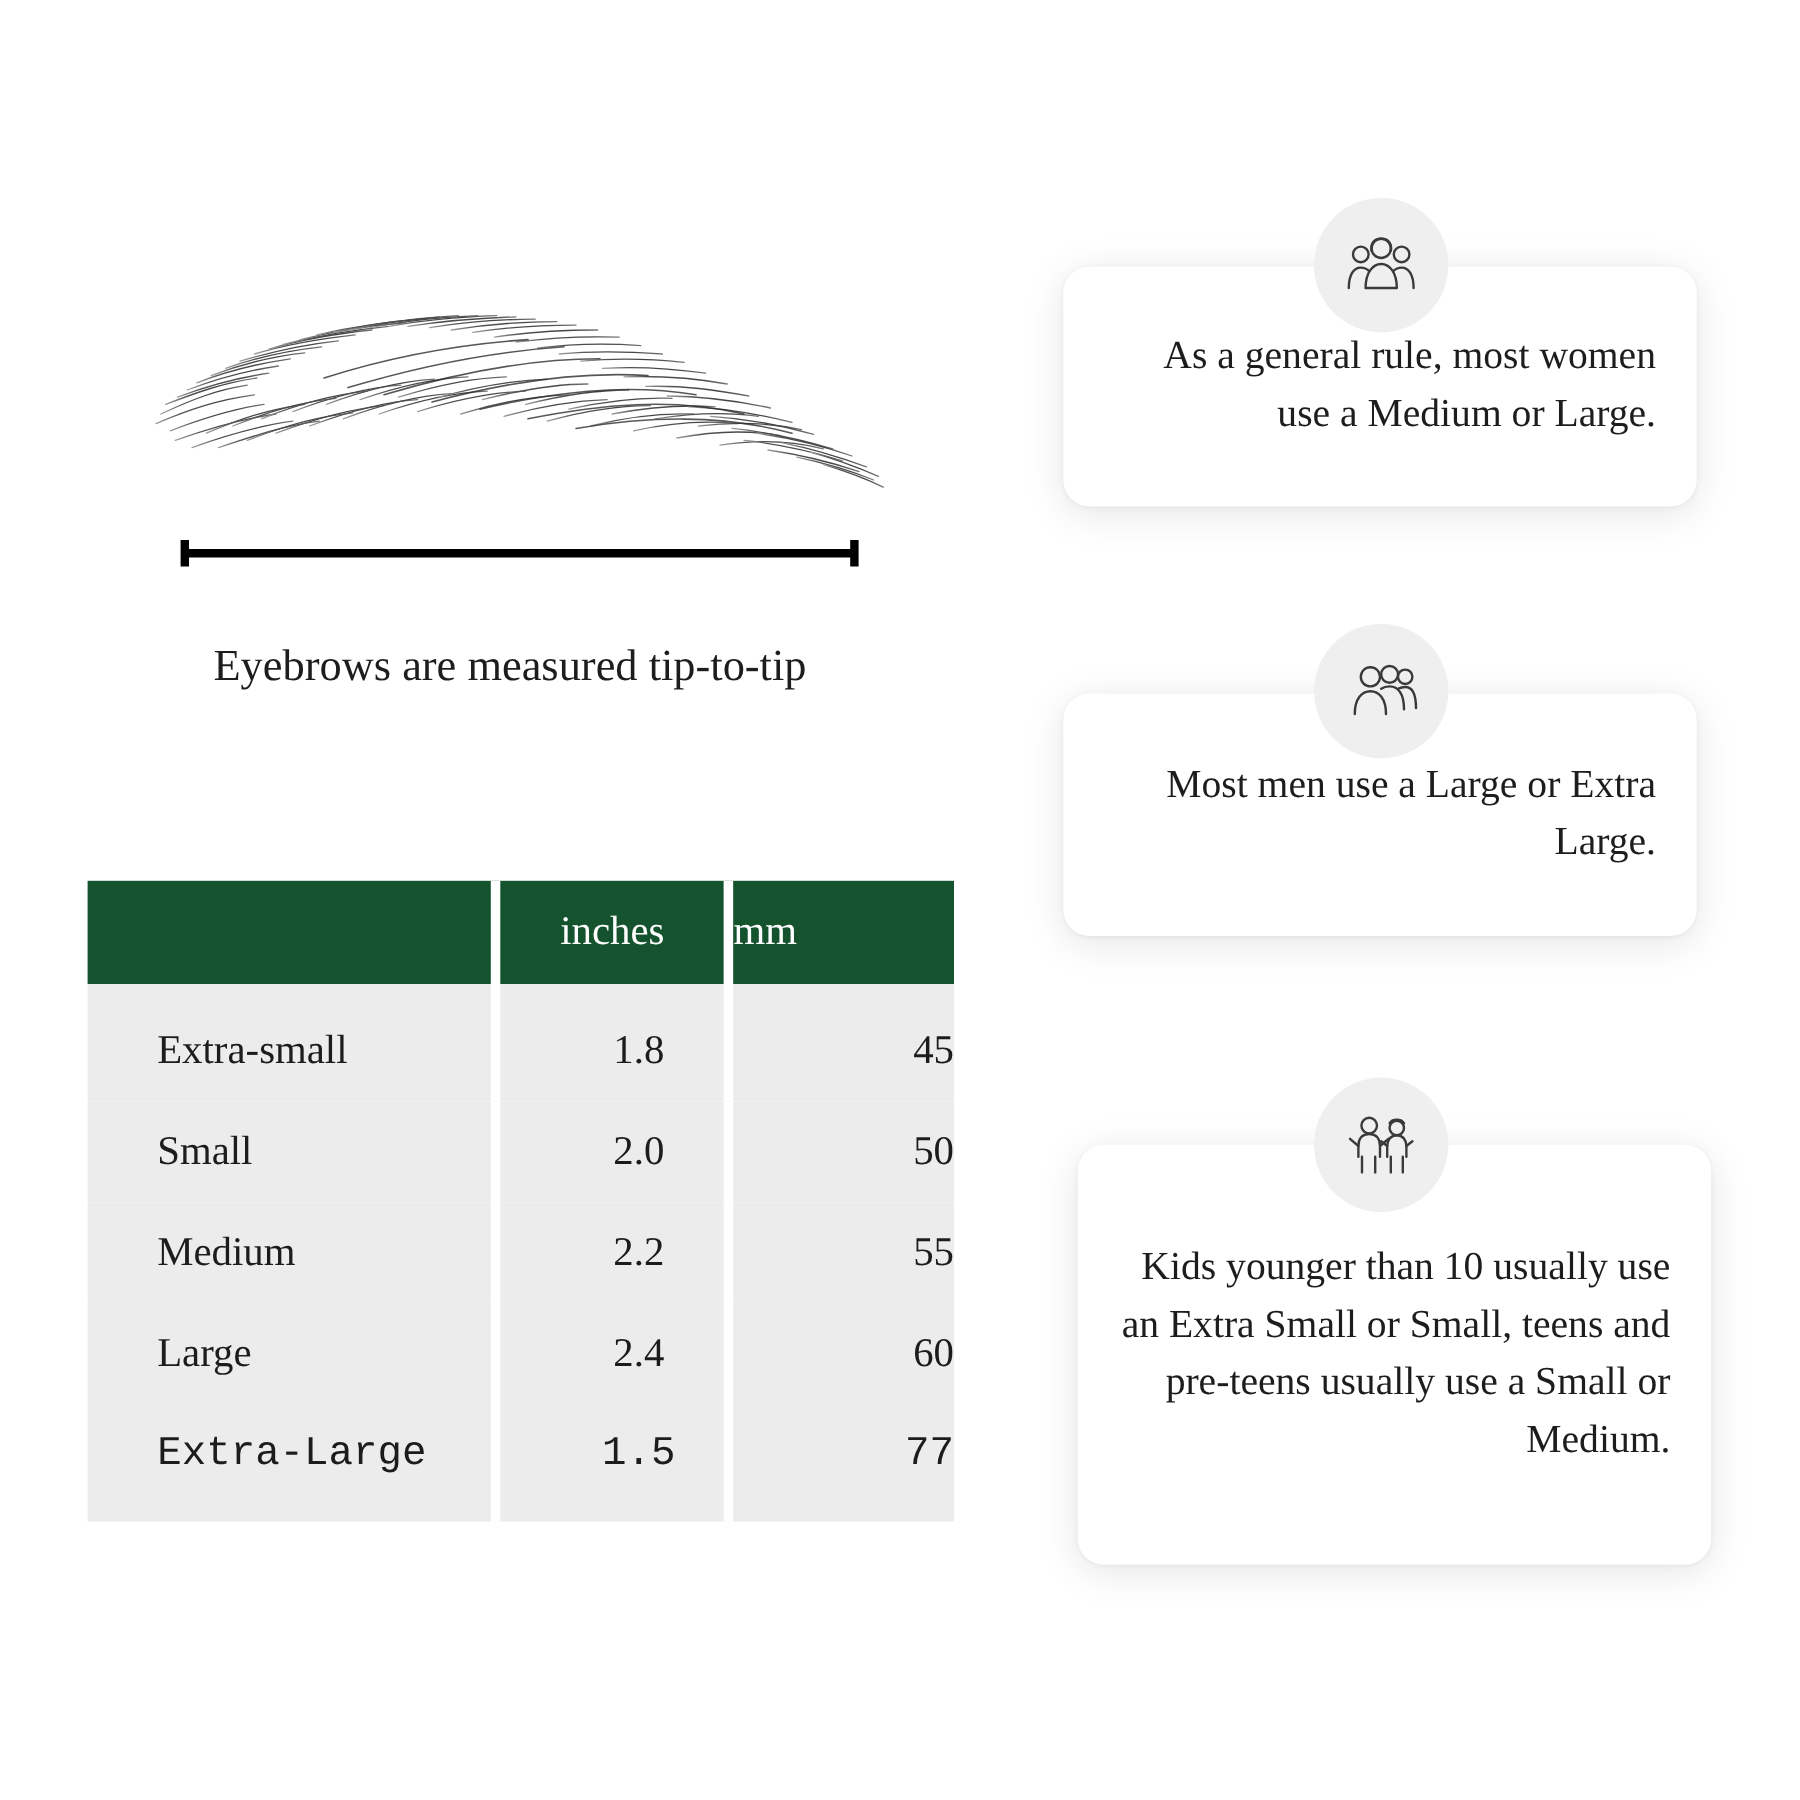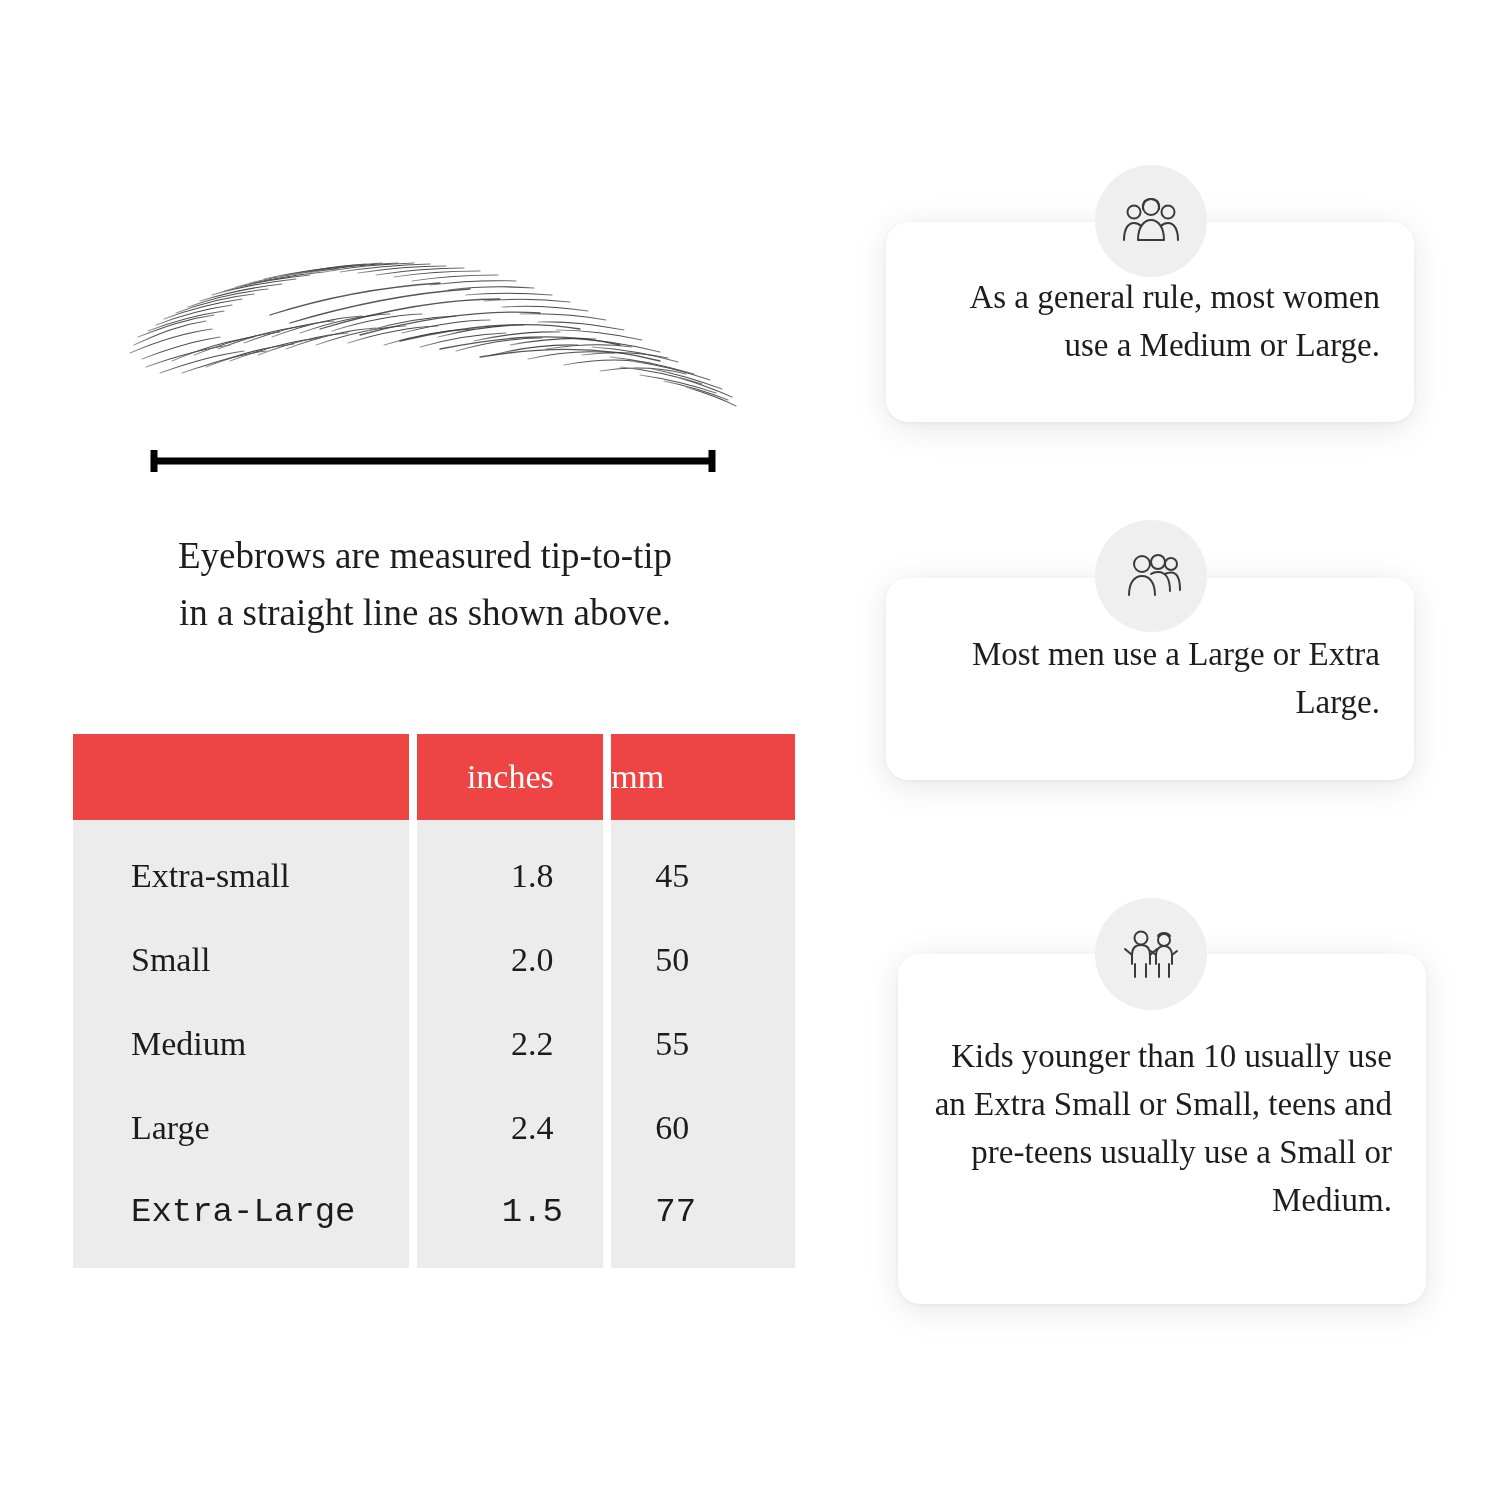--- a/index.html
+++ b/index.html
@@ -71,21 +71,21 @@
     top: 722px;
     width: 722px;
     border-collapse: separate;
     border-spacing: 0;
   }
   .size-table th,
   .size-table td {
     padding: 0;
   }
   .size-table thead th {
-    background: #ef4444;
+    background: #14532d;
     color: #ffffff;
     font-weight: normal;
     font-size: 34px;
     height: 86px;
     vertical-align: middle;
   }
   .size-table thead th.col-name {
     width: 340px;
     border-right: 8px solid #ffffff;
   }
@@ -109,21 +109,21 @@
   }
   .size-table tbody td.cell-name {
     padding-left: 58px;
     border-right: 8px solid #ffffff;
   }
   .size-table tbody td.cell-in {
     text-align: center;
     border-right: 8px solid #ffffff;
   }
   .size-table tbody td.cell-mm {
-    text-align: left;
+    text-align: right;
     margin-left: 40px;
   }
   .size-table tbody tr:first-child td {
     padding-top: 14px;
   }
   .size-table tbody tr:last-child td {
     padding-bottom: 14px;
     font-family: Liberation Mono, monospace;
   }
 
@@ -282,21 +282,20 @@
 
       <svg class="measure-line" viewBox="0 0 570 24">
         <line x1="6" y1="12" x2="564" y2="12" stroke="#000" stroke-width="7"></line>
         <line x1="6" y1="1" x2="6" y2="23" stroke="#000" stroke-width="7"></line>
         <line x1="564" y1="1" x2="564" y2="23" stroke="#000" stroke-width="7"></line>
       </svg>
     </div>
 
     <div class="caption">
       <div>Eyebrows are measured tip-to-tip</div>
-      <div>in a straight line as shown above.</div>
     </div>
 
     <table class="size-table">
       <thead>
         <tr>
           <th class="col-name"></th>
           <th class="col-in">inches</th>
           <th class="col-mm">mm</th>
         </tr>
       </thead>

